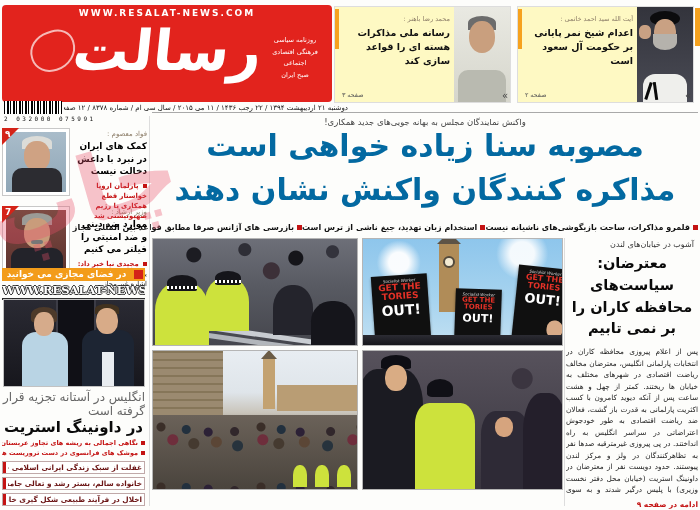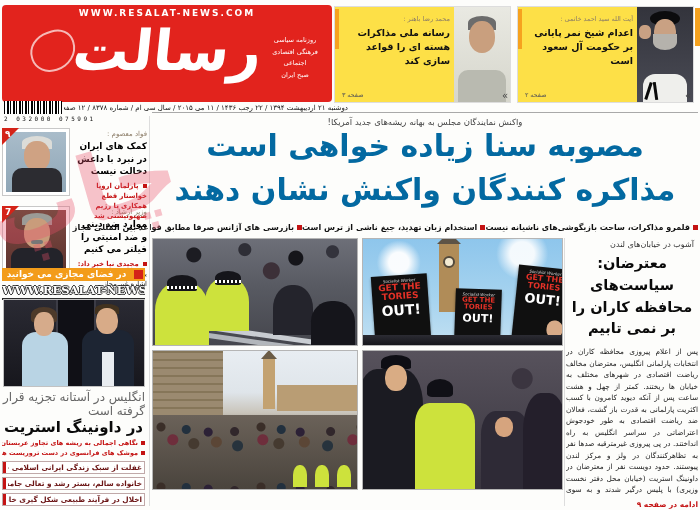--- a/index.html
+++ b/index.html
@@ -10,21 +10,21 @@
   
   .masthead { position:absolute; left:2px; top:5px; width:330px; height:97px; background:#e2231d; border-radius:4px; }
   .masthead-url { position:absolute; top:3px; left:0; right:0; text-align:center; color:#fff; font-size:9px; font-weight:bold; letter-spacing:2px; font-family:"DejaVu Sans", sans-serif; }
   .masthead-logo { position:absolute; right:70px; top:10px; color:#fff; font-size:56px; font-weight:bold; transform:skewX(-6deg); direction:rtl; line-height:1.3; }
   .masthead-seal { position:absolute; left:28px; top:26px; width:46px; height:40px; border:2px solid rgba(255,255,255,.85); border-radius:50% 40% 55% 45%; transform:rotate(-18deg); opacity:.8; }
   .masthead-tagline { position:absolute; right:6px; top:30px; width:62px; color:#fff; font-size:6.5px; text-align:center; direction:rtl; line-height:1.8; }
   .masthead-tagline span { display:block; }
 
   
   .teasers { position:absolute; left:334px; top:6px; width:360px; height:97px; display:flex; gap:6px; }
-  .teaser { position:relative; flex:1; background:#fde047; border:1px solid #ddd; }
+  .teaser { position:relative; flex:1; background:#fef9c3; border:1px solid #ddd; }
   .teaser .orange-bar { position:absolute; left:0; top:2px; width:4px; height:40px; background:#f6a21e; }
   .teaser .photo { position:absolute; right:0; top:0; bottom:0; width:56px; overflow:hidden; }
   .teaser .ttext { position:absolute; left:7px; right:60px; top:8px; bottom:14px; direction:rtl; text-align:right; overflow:hidden; }
   .teaser .tkicker { font-size:6.5px; color:#8a7b66; margin-bottom:3px; }
   .teaser .thead { font-size:9.5px; font-weight:bold; color:#111; line-height:1.45; }
   .teaser .tpage { position:absolute; left:7px; bottom:3px; font-size:6.5px; color:#555;font-family:Liberation Serif, serif; }
   .teaser .more { position:absolute; right:2px; bottom:1px; font-size:10px; color:#444; }
   .edge-orange { position:absolute; right:0; top:8px; width:5px; height:38px; background:#f6a21e; }
 
   
@@ -244,21 +244,21 @@
       <div class="more">«</div>
     </div>
   </div>
   <div class="edge-orange"></div>
 
   <div class="barcode"></div>
   <div class="barcode-digits">2 032000 075991</div>
   <div class="dateline">دوشنبه ۲۱ اردیبهشت ۱۳۹۴ / ۲۲ رجب ۱۴۳۶ / ۱۱ می ۲۰۱۵ / سال سی ام / شماره ۸۳۷۸ / ۱۲ صفحه تک شماره ۲۰۰۰ ریال</div>
 
   <div class="lead-rule"></div>
-  <div class="lead-kicker">واکنش نمایندگان مجلس به بهانه ریشه‌های جدید آمریکا!</div>
+  <div class="lead-kicker">واکنش نمایندگان مجلس به بهانه جویی‌های جدید همکاری!</div>
   <div class="lead-h lead-h1">مصوبه سنا زیاده خواهی است</div>
   <div class="lead-h lead-h2">مذاکره کنندگان واکنش نشان دهند</div>
   <div class="lead-bullets">
     <div class="lead-bullet">
       <span class="sq"></span>
       <span>قلمرو مذاکرات، ساحت بازیگوشی‌های ناشیانه نیست</span>
     </div>
     <div class="lead-bullet">
       <span class="sq"></span>
       <span>استخدام زبان تهدید، جیغ ناشی از ترس است</span>

